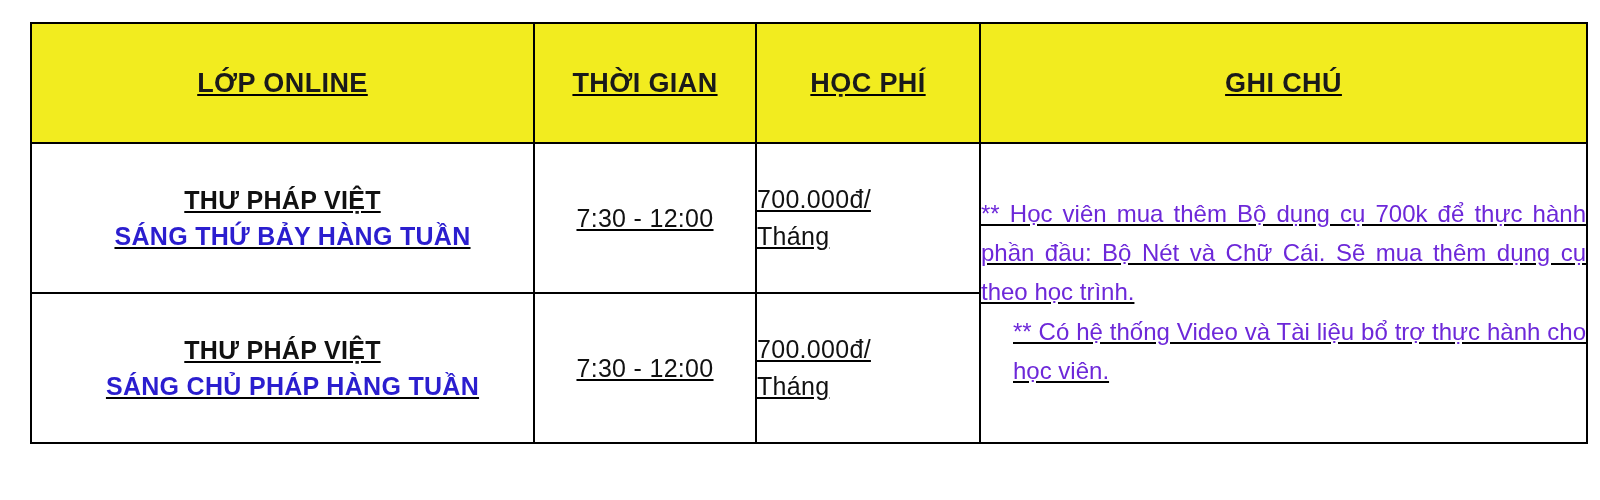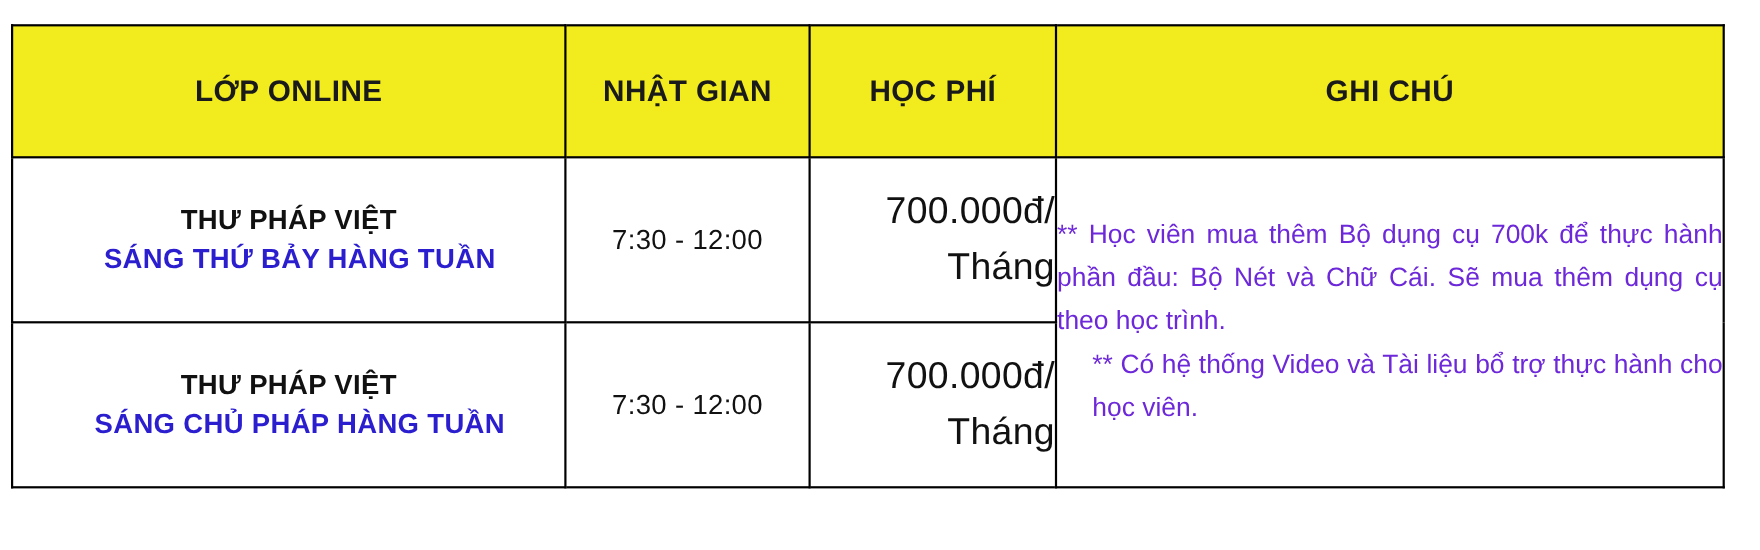--- a/index.html
+++ b/index.html
@@ -8,23 +8,24 @@
     background: #ffffff;
   }
   body {
     width: 1600px;
     height: 500px;
     font-family: "Liberation Sans", sans-serif;
     overflow: hidden;
   }
   .sheet {
     position: absolute;
-    left: 10px;
+    left: 30px;
     top: 22px;
     width: 1556px;
+    text-decoration: underline;
   }
   table.schedule {
     border-collapse: collapse;
     table-layout: fixed;
     width: 1556px;
     background: #ffffff;
   }
   table.schedule td, table.schedule th {
     border: 2px solid #000000;
     padding: 0;
@@ -68,22 +69,22 @@
     padding-left: 20px;
   }
   .cell-time {
     text-align: center;
     font-size: 25px;
     color: #111111;
     letter-spacing: 0.3px;
     border-radius: 26px;
   }
   .cell-fee {
-    text-align: right;
-    font-size: 34px;
+    text-align: left;
+    font-size: 25px;
     color: #111111;
     line-height: 1.5;
     letter-spacing: 0.3px;
   }
   .cell-note {
     text-align: justify;
     text-align-last: left;
     font-size: 24px;
     color: #6d28d9;
     line-height: 1.62;
@@ -100,21 +101,21 @@
   <table class="schedule">
     <colgroup>
       <col class="c1">
       <col class="c2">
       <col class="c3">
       <col class="c4">
     </colgroup>
     <thead>
       <tr>
         <th>LỚP ONLINE</th>
-        <th>NHẬT GIAN</th>
+        <th>THỜI GIAN</th>
         <th>HỌC PHÍ</th>
         <th>GHI CHÚ</th>
       </tr>
     </thead>
     <tbody>
       <tr class="row-class">
         <td class="cell-class">
           <div class="class-name">THƯ PHÁP VIỆT</div>
           <div class="class-sub">SÁNG THỨ BẢY HÀNG TUẦN</div>
         </td>

